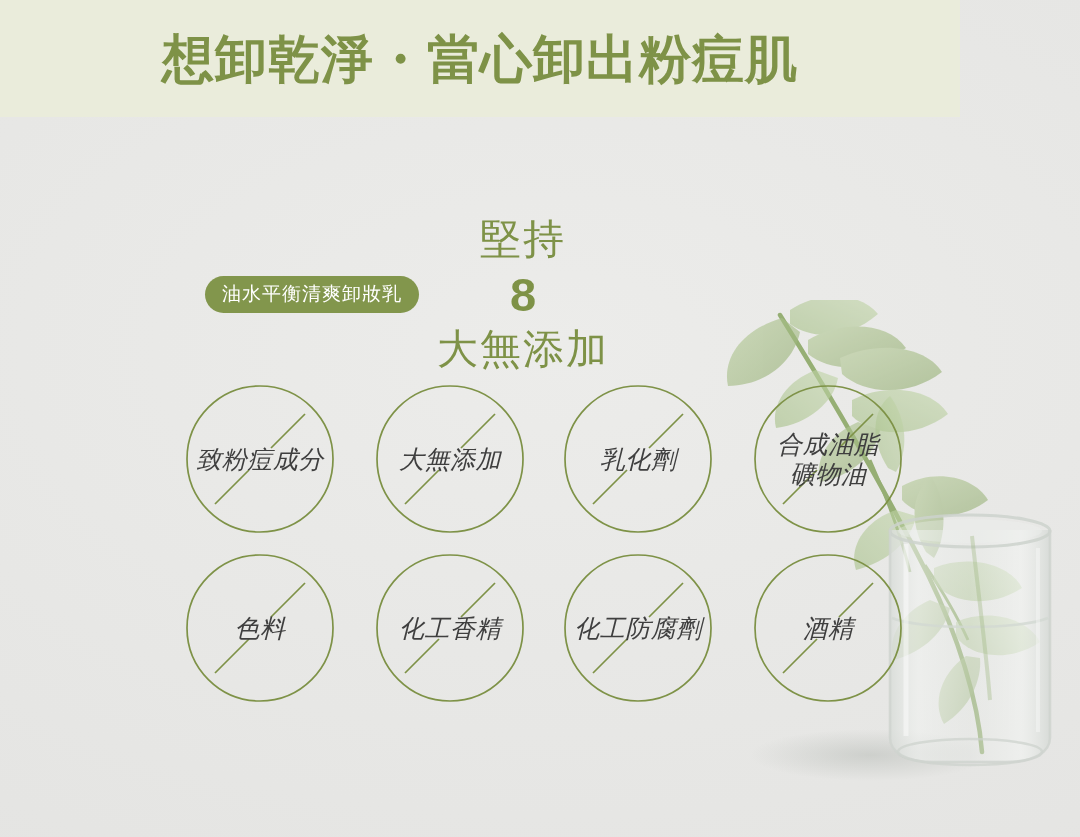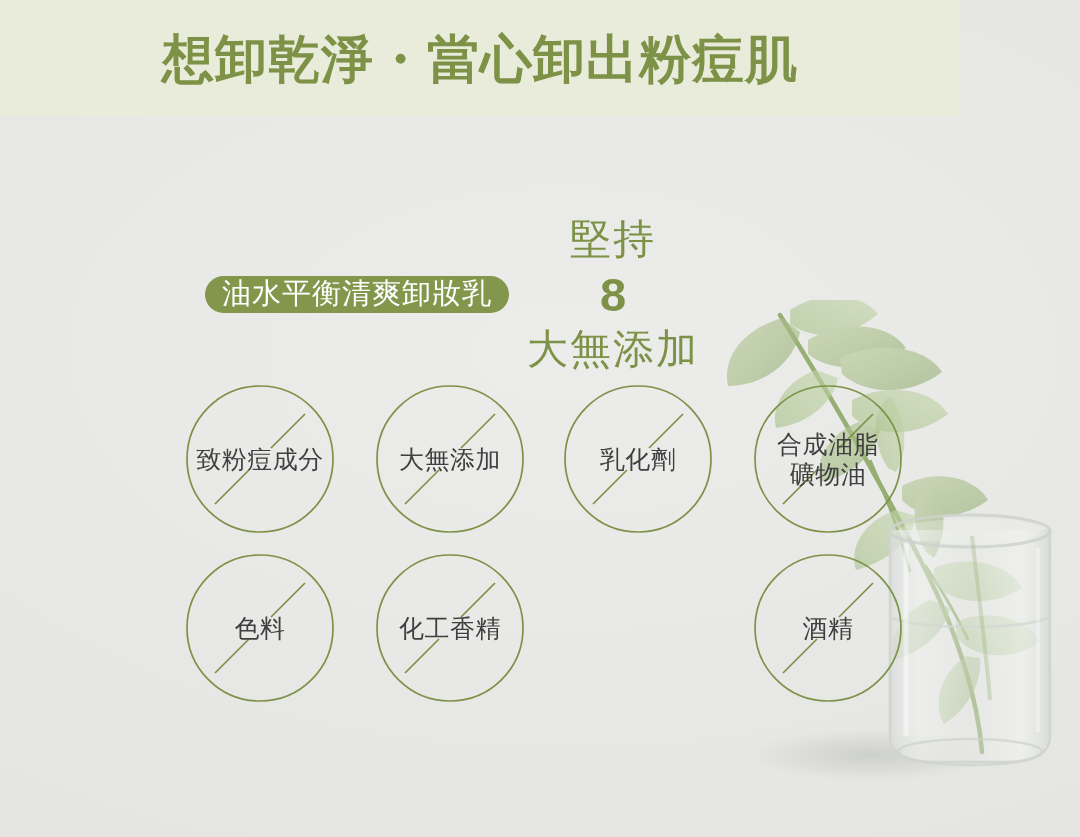--- a/index.html
+++ b/index.html
@@ -75,21 +75,21 @@
     top: 266px;
     display: flex;
     align-items: center;
     height: 56px;
   }
   #product-pill {
     height: 37px;
     border-radius: 19px;
     background: #82964c;
     color: #ffffff;
-    font-size: 29px;
+    font-size: 19px;
     display: flex;
     align-items: center;
     justify-content: center;
     padding: 0 17px;
     letter-spacing: 1px;
     white-space: nowrap;
     box-sizing: border-box;
   }
   #headline-text {
     margin-left: 18px;
@@ -109,20 +109,21 @@
     letter-spacing: 0;
   }
 
   
   #circles {
     position: absolute;
     left: 0;
     top: 0;
     width: 1080px;
     height: 664px;
+    font-style: italic;
   }
   .ban-item {
     position: absolute;
     width: 150px;
     height: 150px;
     transform: translate(-50%, -50%);
   }
   .ban-item svg {
     position: absolute;
     left: 0; top: 0;
@@ -296,20 +297,30 @@
       <div class="ban-item" style="left: 450px; top: 628px;">
         <svg viewBox="0 0 150 150">
           <circle cx="75" cy="75" r="73" fill="none" stroke="#7e9247" stroke-width="1.7"></circle>
           <line x1="120" y1="30" x2="86" y2="64" stroke="#7e9247" stroke-width="1.7"></line>
           <line x1="64" y1="86" x2="30" y2="120" stroke="#7e9247" stroke-width="1.7"></line>
         </svg>
         <div class="ban-label" style="color: rgb(63, 63, 63);">
           <div>化工香精</div>
         </div>
       </div>
+      <div class="ban-item" style="left: 638px; top: 628px;">
+        <svg viewBox="0 0 150 150">
+          <circle cx="75" cy="75" r="73" fill="none" stroke="#7e9247" stroke-width="1.7"></circle>
+          <line x1="120" y1="30" x2="86" y2="64" stroke="#7e9247" stroke-width="1.7"></line>
+          <line x1="64" y1="86" x2="30" y2="120" stroke="#7e9247" stroke-width="1.7"></line>
+        </svg>
+        <div class="ban-label" style="color: rgb(63, 63, 63);">
+          <div>化工防腐劑</div>
+        </div>
+      </div>
       <div class="ban-item" style="left: 828px; top: 628px;">
         <svg viewBox="0 0 150 150">
           <circle cx="75" cy="75" r="73" fill="none" stroke="#7e9247" stroke-width="1.7"></circle>
           <line x1="120" y1="30" x2="86" y2="64" stroke="#7e9247" stroke-width="1.7"></line>
           <line x1="64" y1="86" x2="30" y2="120" stroke="#7e9247" stroke-width="1.7"></line>
         </svg>
         <div class="ban-label" style="color: rgb(63, 63, 63); align-items: center;">
           <div>酒精</div>
         </div>
       </div>

